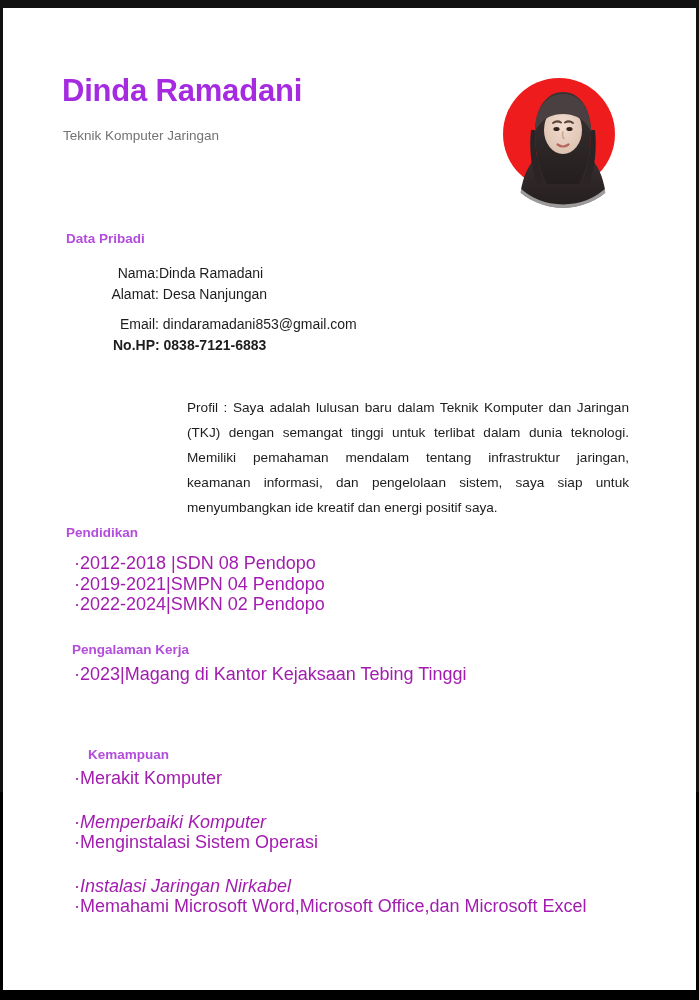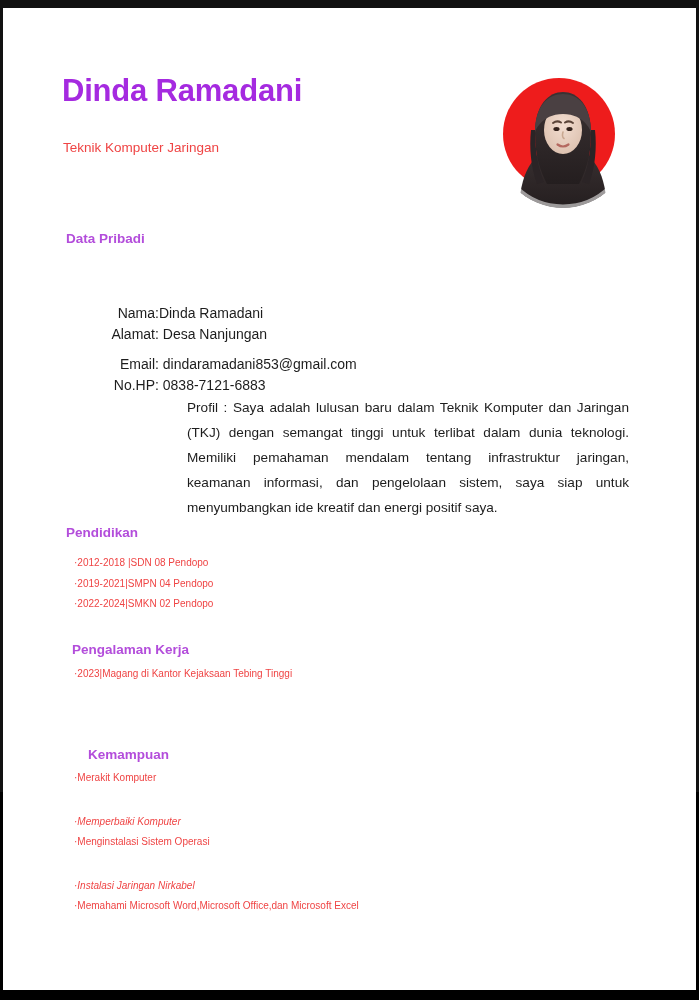--- a/index.html
+++ b/index.html
@@ -47,23 +47,23 @@
     top: 65px;
     font-size: 31px;
     font-weight: bold;
     letter-spacing: -0.2px;
     color: #a52ae0;
     white-space: nowrap;
   }
   .job-title {
     position: absolute;
     left: 60px;
-    top: 132px;
+    top: 120px;
     font-size: 13.5px;
-    color: #ef4444;
+    color: #737373;
     white-space: nowrap;
   }
 
   
   .photo {
     position: absolute;
     left: 492px;
     top: 64px;
     width: 136px;
     height: 136px;
@@ -87,21 +87,21 @@
     position: absolute;
     font-size: 14px;
     color: #1d1d1d;
     white-space: nowrap;
   }
   .pd-label {
     display: inline-block;
     width: 92px;
     text-align: right;
   }
-  .pd-value { display: inline-block; margin-top: 40px; }
+  .pd-value { display: inline-block; }
 
   
   .profile-par {
     position: absolute;
     left: 184px;
     top: 347px;
     width: 442px;
     font-size: 13.6px;
     line-height: 25px;
     color: #1d1d1d;
@@ -112,22 +112,22 @@
   .profile-par > span { display: inline; }
 
   
   .blist {
     position: absolute;
     margin: 0;
     padding: 0;
     list-style: none;
   }
   .blist li {
-    font-size: 10px;
-    color: #ef4444;
+    font-size: 18px;
+    color: #a21caf;
     white-space: nowrap;
   }
   .blist li .dot { margin-right: 0px; }
 
   .edu-list { left: 71px; top: 545px; }
   .edu-list li { line-height: 20.5px; }
 
   .exp-list { left: 71px; top: 656px; }
   .exp-list li { line-height: 20.5px; }
 
@@ -203,21 +203,21 @@
     </div>
 
     <div class="pd-row" style="left:60px; top:278px;">
       <span class="pd-label">Alamat</span><span class="pd-value">: Desa Nanjungan</span>
     </div>
 
     <div class="pd-row" style="left:60px; top:308px;">
       <span class="pd-label">Email</span><span class="pd-value">: dindaramadani853@gmail.com</span>
     </div>
 
-    <div class="pd-row" style="left:60px; top:329px;">
+    <div class="pd-row" style="left:60px; top:329px;font-weight:bold;">
       <span class="pd-label">No.HP</span><span class="pd-value">: 0838-7121-6883</span>
     </div>
 
     <div class="profile-par">
       <span>Profil  : Saya adalah lulusan baru dalam Teknik Komputer dan Jaringan (TKJ) dengan semangat tinggi untuk terlibat dalam dunia teknologi. Memiliki pemahaman mendalam tentang infrastruktur jaringan, keamanan informasi, dan pengelolaan sistem, saya siap untuk menyumbangkan ide kreatif dan energi positif saya.</span>
     </div>
 
     <div class="sec-head" style="left:63px; top:517px;">Pendidikan</div>
 
     <ul class="blist edu-list">

